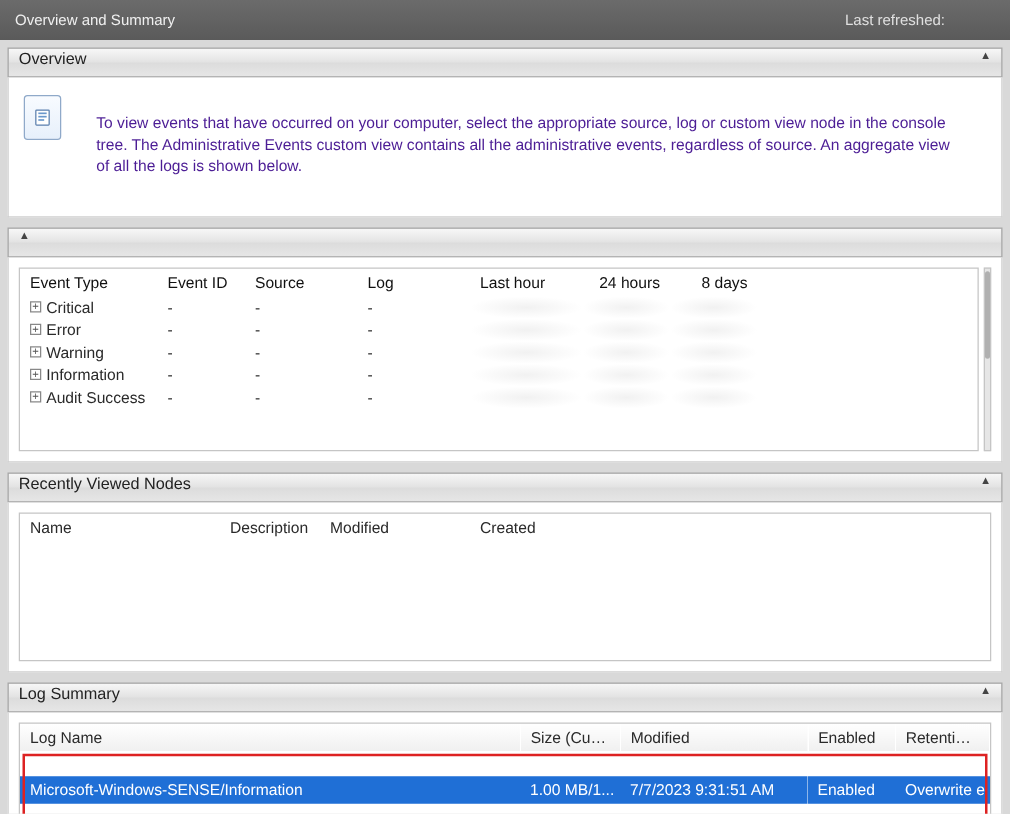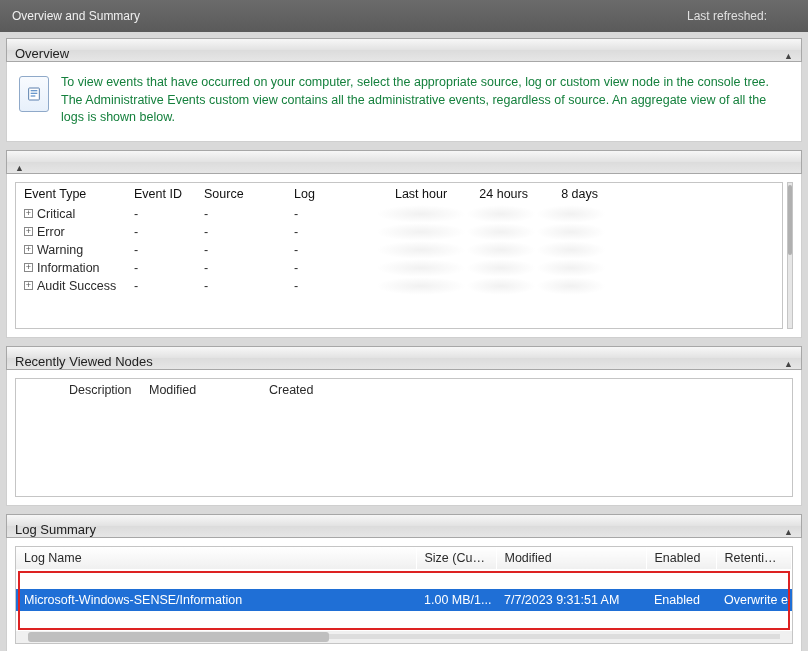--- a/index.html
+++ b/index.html
@@ -9,31 +9,31 @@
   .topbar {
     height: 32px;
     background: linear-gradient(to bottom, #6b6b6b, #5a5a5a);
     padding: 0 12px;
     display: flex;
     align-items: center;
     justify-content: space-between;
     color: #ececec;
   }
   .topbar h1 { font-size: 12px; font-weight: 400; margin: 0; color:#f0f0f0;}
-  .topbar .refreshed { font-size: 12px; color:#e0e0e0; margin-right:29px;}
+  .topbar .refreshed { font-size: 12px; color:#e0e0e0; margin-right:40px;}
 
   .container { padding: 6px 6px 6px 6px; }
 
   .panel { margin-bottom: 8px; }
   .panel-header {
     height: 24px;
     background: linear-gradient(to bottom, #f7f7f7 0%, #e3e3e3 48%, #dcdcdc 52%, #e6e6e6 100%);
     border: 1px solid #a7a7a7;
     display: flex;
-    align-items: flex-end;
+    align-items: flex-start;
     justify-content: space-between;
     padding: 0 8px;
     font-size: 13px;
     color: #222;
   }
   .panel-header .arrow { font-size: 9px; color:#444;}
   .panel-body {
     border: 1px solid #cfcfcf;
     border-top: none;
     background: #fff;
@@ -42,21 +42,21 @@
   
   .overview-body { display:flex; padding:12px 12px 14px 12px; gap:12px; }
   .ov-icon {
     width: 30px; height: 36px; flex: 0 0 30px;
     margin-top:2px;
     border: 1px solid #8fa9c9; border-radius: 3px;
     background: linear-gradient(#f8fbff,#e7f0fb);
     display:flex; align-items:center; justify-content:center;
   }
   .ov-icon svg { width:16px; height:16px; }
-  .overview-body p { margin:0; line-height: 1.4; color:#15803d; }
+  .overview-body p { margin:16px; line-height: 1.4; color:#4c1d95; }
 
   
   .admin-body { padding: 8px; height: 164px; display:flex; gap:4px;}
   .admin-table-wrap { flex:1; border: 1px solid #c5c5c5; background:#fff; overflow:hidden;}
   .admin-table { width:100%; border-collapse: collapse; table-layout: fixed;}
   .admin-table th {
     text-align:left; font-weight:400; font-size:12.5px; padding:4px 8px;
     color:#111; white-space:nowrap;
   }
   .admin-table td { padding:2px 8px; font-size:12.5px; white-space:nowrap;}
@@ -68,21 +68,21 @@
   }
   .blurcell { color:transparent; background: radial-gradient(ellipse at center, rgba(200,200,200,0.25) 0%, rgba(255,255,255,0) 70%); height:14px;}
   .admin-scroll { width:6px; background:#e6e6e6; border:1px solid #c5c5c5; position:relative;}
   .admin-scroll .thumb { position:absolute; top:2px; left:0; right:0; height:70px; background:#b0b0b0; border-radius:3px;}
 
   
   .recent-body { padding:8px; height:136px;}
   .recent-table-wrap { border: 1px solid #c5c5c5; height:100%;}
   .recent-header { display:flex; padding:4px 8px; font-size:12.5px;}
   .recent-header > div { flex: 0 0 auto; }
-  .rc0 { width: 160px;} .rc1{ width:80px;margin-left:45px;} .rc2{ width:120px;} .rc3{ width:120px;}
+  .rc0 { width: 160px;} .rc1{ width:80px;} .rc2{ width:120px;} .rc3{ width:120px;}
 
   
   .log-body { padding:8px 8px 10px 8px; }
   .log-table-wrap { border: 1px solid #c5c5c5; overflow:hidden; position:relative;}
   .log-redbox {
     position:absolute; left:2px; right:2px; top:24px; height:59px;
     border:2px solid #d22; pointer-events:none;
   }
   .log-table { width:100%; border-collapse: collapse; table-layout: fixed;}
   .log-table thead th {
@@ -141,21 +141,21 @@
               <col style="width:70px">
               <col style="width:70px">
               <col>
           </colgroup>
           <thead>
               <tr>
             <th>Event Type</th>
             <th>Event ID</th>
             <th>Source</th>
             <th>Log</th>
-            <th style="text-align:center">Last hour</th>
+            <th style="text-align:left">Last hour</th>
             <th style="text-align:right">24 hours</th>
             <th style="text-align:right">8 days</th>
             <th></th>
           </tr>
             </thead>
           <tbody id="admin-rows">
               <tr>
                 <td>
                   <span class="treecell">
                     <span class="plusbox">+</span>
@@ -240,20 +240,21 @@
   </div>
 
   <div class="panel">
     <div class="panel-header">
       <span>Recently Viewed Nodes</span>
       <span class="arrow">▲</span>
     </div>
     <div class="panel-body recent-body">
       <div class="recent-table-wrap">
         <div class="recent-header">
+          <div class="rc0">Name</div>
           <div class="rc1">Description</div>
           <div class="rc2">Modified</div>
           <div class="rc3">Created</div>
         </div>
       </div>
     </div>
   </div>
 
   <div class="panel">
     <div class="panel-header">

